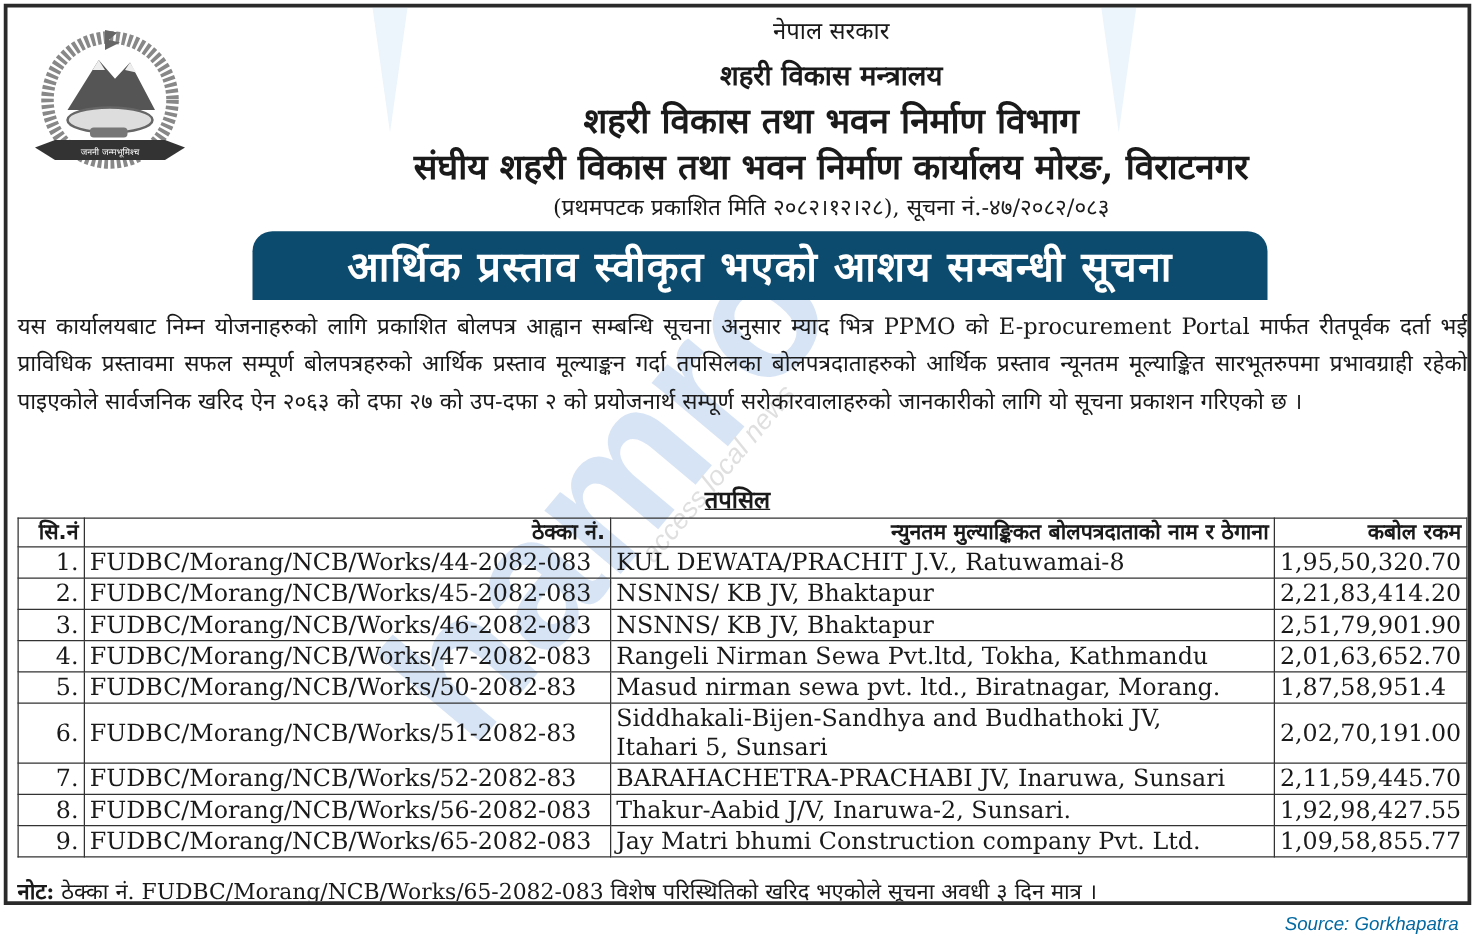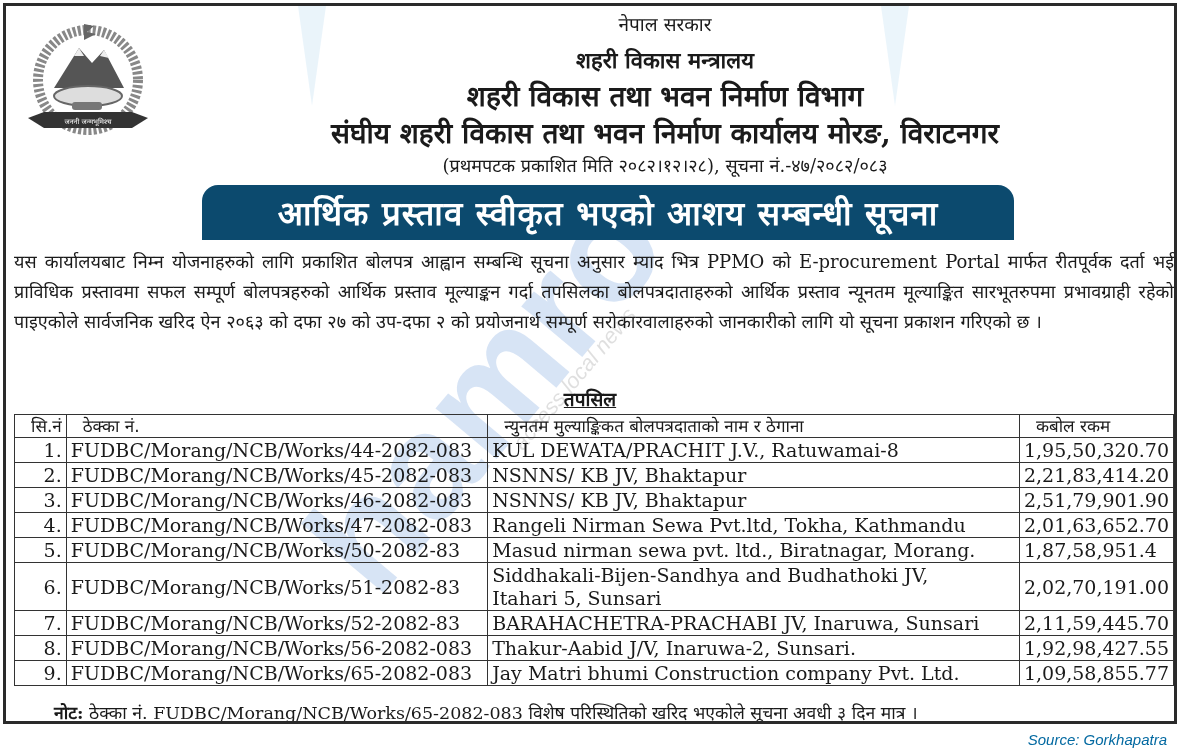--- a/index.html
+++ b/index.html
@@ -55,36 +55,36 @@
       font-size: 19px; font-weight: bold; text-decoration: underline;
     }
     table.details {
       position: absolute; left: 8px; top: 408px; width: 1160px;
       border-collapse: collapse; font-size: 19px;
     }
     table.details th, table.details td {
       border: 1.5px solid #333; padding: 0 4px; vertical-align: middle; line-height: 22px;
     }
     table.details th {
-      font-weight: normal; font-size: 17px; text-align: left; height: 22px;
+      font-weight: bold; font-size: 17px; text-align: right; height: 22px;
       font-family: "DejaVu Sans", sans-serif;
       padding-left: 16px;
     }
     table.details td { height: 25px; white-space: nowrap; }
     td.sn { text-align: right; width: 48px; }
     td.contract { width: 424px; }
     td.bidder { width: 540px; }
     td.amount { width: 148px; text-align: left; }
     tr.tall td { height: 48px; }
     td.bidder.wrap { white-space: normal; line-height: 23px; }
     .note {
       position: absolute; left: 8px; top: 694px; width: 1160px;
       font-size: 17.5px; white-space: nowrap;
     }
-    .note b { font-weight: bold; margin-left: 40px; }
+    .note b { font-weight: bold; }
     .source {
       position: absolute; right: 14px; top: 731px;
       font-family: "Liberation Sans", sans-serif; font-style: italic; font-size: 15px; color: #0369a1;
     }
   </style>
 </head>
 <body>
 
 <div class="notice">
 

